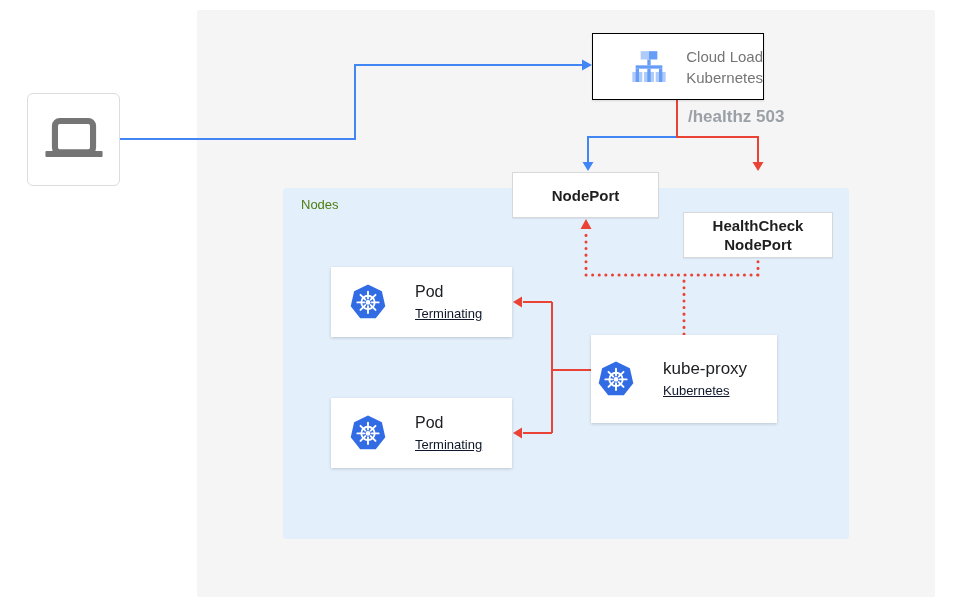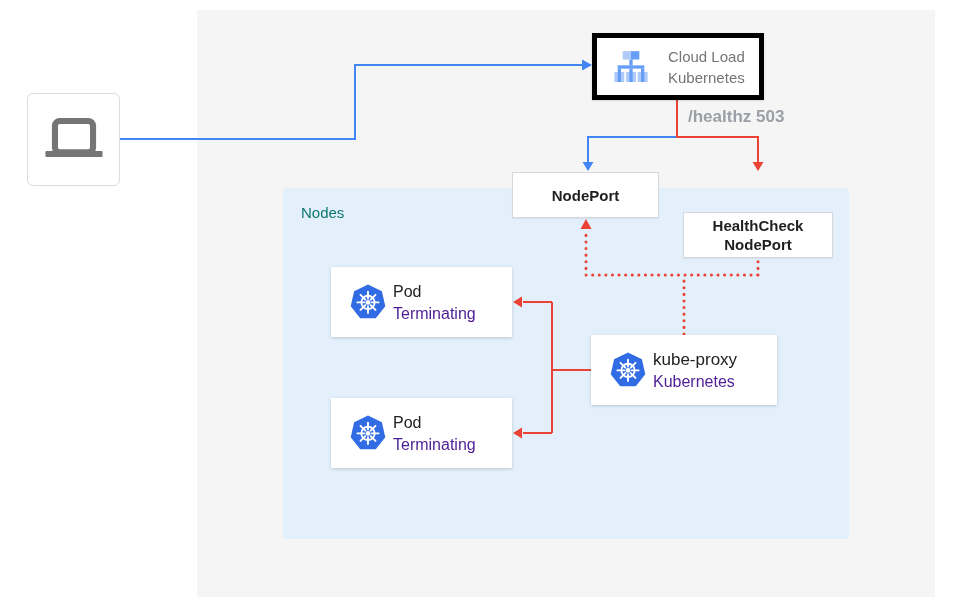--- a/index.html
+++ b/index.html
@@ -3,40 +3,40 @@
 <meta charset="utf-8">
 <style>
   html,body { margin:0; padding:0; background:#ffffff; }
   .canvas {
     position:relative; width:953px; height:612px; background:#ffffff;
     font-family:"Liberation Sans", sans-serif; overflow:hidden;
   }
   .abs { position:absolute; }
   .panel-gray { left:197px; top:10px; width:738px; height:587px; background:#f5f5f6; border-radius:2px; }
   .panel-blue { left:283px; top:188px; width:566px; height:351px; background:#e3f0fc; border-radius:3px; }
-  .nodes-label { position:absolute; left:18px; top:16px; font-size:15px; color:#0f766e; }
+  .nodes-label { position:absolute; left:18px; top:9px; font-size:13px; color:#4d7c0f; }
   .connectors { left:0; top:0; width:953px; height:612px; pointer-events:none; }
   .node-box { position:absolute; background:#ffffff; display:flex; align-items:center; box-sizing:border-box; }
   .client-box { left:27px; top:93px; width:93px; height:93px; border:1px solid #dadce0; border-radius:6px; justify-content:center; }
-  .clb-box { left:592px; top:33px; width:172px; height:67px; border:5px solid #000000;
-             box-shadow:0 1px 2px rgba(0,0,0,.12); padding-left:14px; }
+  .clb-box { left:592px; top:33px; width:172px; height:67px; border:1px solid #000000;
+             box-shadow:0 1px 2px rgba(0,0,0,.12); padding-left:14px;justify-content:flex-end; }
   .clb-text { font-size:15px; color:#757575; line-height:21px; margin-left:17px; }
   .port-box { position:absolute; background:#fff; border:1px solid #d6d9dc; box-shadow:0 1px 1px rgba(0,0,0,.06);
               display:flex; align-items:center; justify-content:center; text-align:center;
               font-weight:bold; font-size:15px; color:#1f1f1f; line-height:19px; box-sizing:border-box; }
   .nodeport-box { left:512px; top:172px; width:147px; height:46px; }
   .hcport-box { left:683px; top:172px; width:150px; height:46px;margin-top:40px; }
   .pod-box { width:181px; height:70px; box-shadow:0 1px 3px rgba(0,0,0,.18); padding-left:18px; }
   .pod-1 { left:331px; top:267px; }
   .pod-2 { left:331px; top:398px; }
-  .kp-box { left:591px; top:335px; width:186px; height:70px; box-shadow:0 1px 3px rgba(0,0,0,.18); padding-left:18px; }
-  .box-text { margin-left:6px; }
+  .kp-box { left:591px; top:335px; width:186px; height:88px; box-shadow:0 1px 3px rgba(0,0,0,.18); padding-left:6px; }
+  .box-text { margin-left:28px; }
   .box-title { font-size:16px; color:#202124; line-height:22px; }
   .kp-title { font-size:17px; }
-  .box-sub { font-size:16px; color:#4c1d95; line-height:21px; }
+  .box-sub { font-size:13px; color:#0f172a; line-height:21px;text-decoration:underline; }
   .healthz-label { left:688px; top:107px; font-size:17px; font-weight:bold; color:#9aa0a6; }
   .icon40 { width:40px; height:40px; flex:0 0 auto; }
   .icon38 { width:38px; height:38px; flex:0 0 auto; }
   .icon-laptop { width:68px; height:68px; }
 </style>
 </head>
 <body>
 
 <div class="canvas">
 

